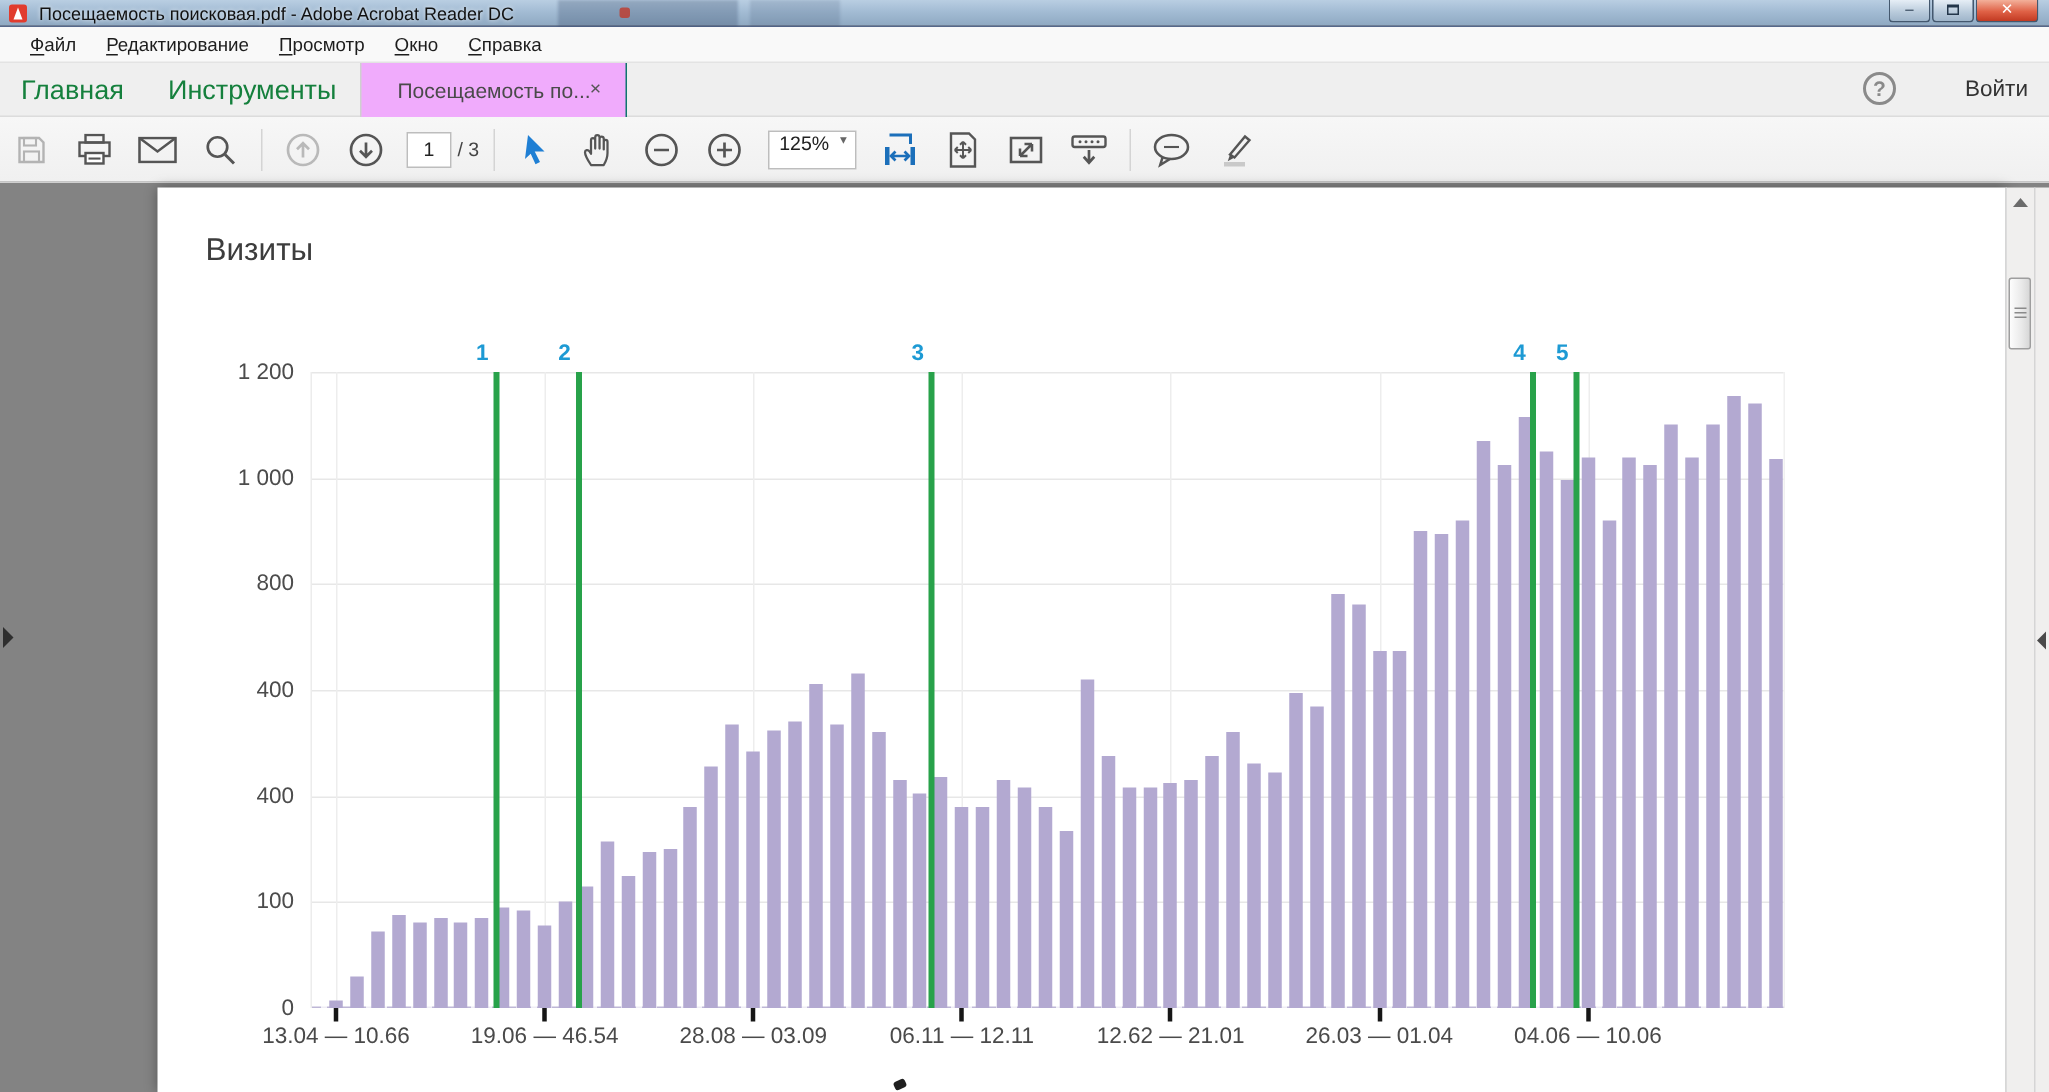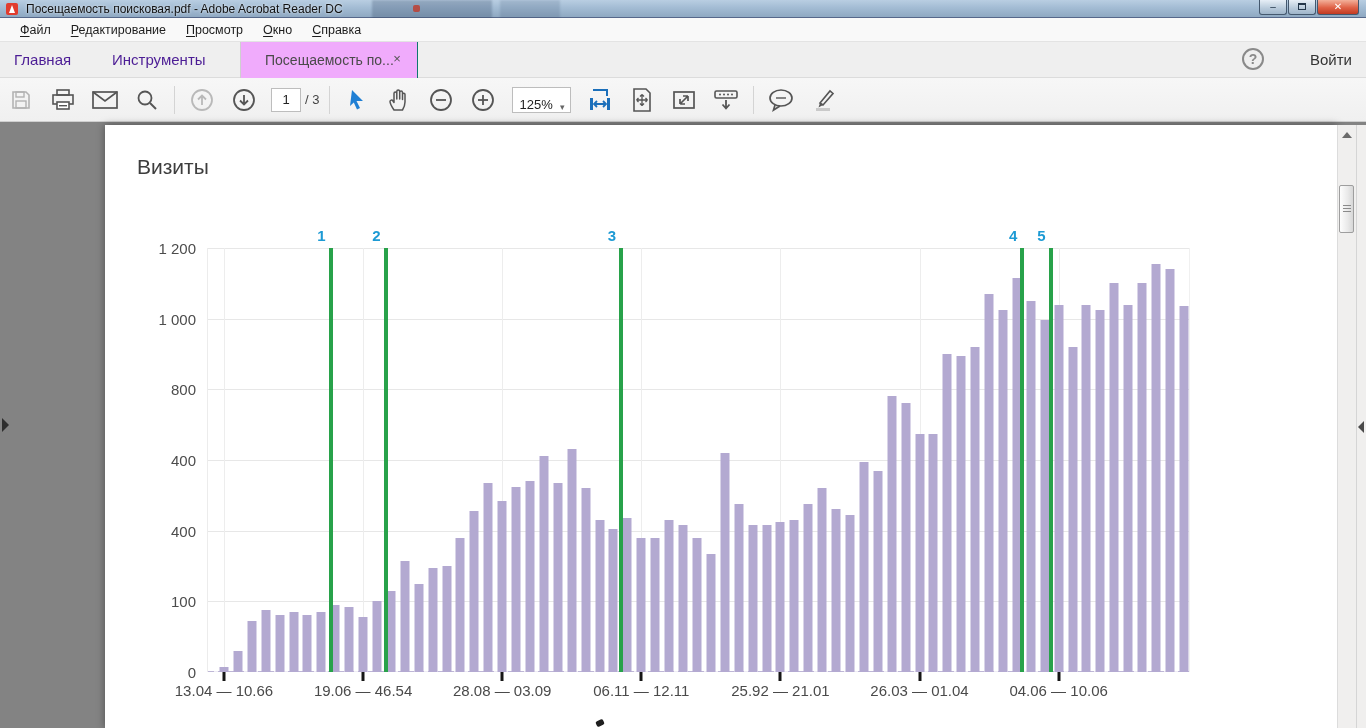--- a/index.html
+++ b/index.html
@@ -30,42 +30,42 @@
 
   
   .menubar { position:absolute; left:0; top:18px; width:100%; height:24px; background:#f9f9f9;
     border-bottom:1px solid #e3e3e3; display:flex; align-items:center; padding-left:10px; }
   .menu-item { font-size:12.5px; color:#1d1d1d; padding:4px 10px; cursor:default; }
   .menu-item u { text-underline-offset:2px; }
 
   
   .tabbar { position:absolute; left:0; top:42px; width:100%; height:36px; background:#efefef;
     border-bottom:1px solid #dcdcdc; }
-  .tab-static { position:absolute; top:0; height:36px; line-height:36px; font-size:15px; color:#4c1d95; }
+  .tab-static { position:absolute; top:0; height:36px; line-height:36px; font-size:18px; color:#15803d; }
   .tab-home { left:14px; } .tab-tools { left:112px; }
   .doc-tab { position:absolute; left:240px; top:0; width:178px; height:36px; background:#f0abfc;
     border-left:1px solid #cfcfcf; border-right:1px solid #0f766e; }
   .doc-tab-label { position:absolute; left:24px; top:0; height:36px; line-height:36px; font-size:14px; color:#4a4a4a; }
   .doc-tab-close { position:absolute; right:12px; top:9px; width:16px; height:16px; line-height:15px;
     text-align:center; font-size:13px; color:#555; }
   .help-btn { position:absolute; right:102px; top:48px; width:22px; height:22px; border:2px solid #8a8a8a;
     border-radius:50%; color:#8a8a8a; font-size:14px; font-weight:bold; text-align:center; line-height:19px; }
   .signin-btn { position:absolute; right:14px; top:51px; font-size:15px; color:#333; }
 
   
   .toolbar { position:absolute; left:0; top:78px; width:100%; height:44px;
     background:linear-gradient(180deg,#f7f7f7,#f0f0f0); border-bottom:1px solid #cfcfcf;
     display:flex; align-items:center; }
   .tb-ico { width:34px; height:30px; display:flex; align-items:center; justify-content:center; margin:0 4px; }
   .tb-sep { width:1px; height:28px; background:#d4d4d4; margin:0 6px; }
   .page-box { width:30px; height:24px; border:1px solid #bdbdbd; background:#fff; font-size:13px;
     text-align:center; color:#222; margin:0 4px 0 6px; }
   .page-total { font-size:13px; color:#444; margin-right:4px; white-space:nowrap; }
   .zoom-box { width:59px; height:26px; border:1px solid #bdbdbd; background:#fff; display:flex;
-    align-items:flex-end; margin:0 8px; padding:0 6px; }
+    align-items:flex-start; margin:0 8px; padding:0 6px; }
   .zoom-box span.val { font-size:13px; color:#222; flex:1; }
   .zoom-box span.caret { font-size:9px; color:#666; }
 
   
   .content { position:absolute; left:0; top:122px; width:100%; height:606px; background:#838383; }
   .page { position:absolute; left:105px; top:3px; width:1232px; height:603px; background:#fff;
     box-shadow:0 0 8px rgba(0,0,0,.4); }
   .chart-title { position:absolute; left:32px; top:30px; font-size:21px; color:#3d3d3d; }
 
   .plot { position:absolute; left:102px; top:123px; width:983px; height:424px;
@@ -283,21 +283,21 @@
           <div class="xtickmark" style="left: 15.81%;"></div>
           <div class="xlab" style="left: 15.81%;">19.06 — 46.54</div>
           <div class="vgrid" style="left: 29.99%;"></div>
           <div class="xtickmark" style="left: 29.99%;"></div>
           <div class="xlab" style="left: 29.99%;">28.08 — 03.09</div>
           <div class="vgrid" style="left: 44.17%;"></div>
           <div class="xtickmark" style="left: 44.17%;"></div>
           <div class="xlab" style="left: 44.17%;">06.11 — 12.11</div>
           <div class="vgrid" style="left: 58.35%;"></div>
           <div class="xtickmark" style="left: 58.35%;"></div>
-          <div class="xlab" style="left: 58.35%;">25.92 — 21.01</div>
+          <div class="xlab" style="left: 58.35%;">12.62 — 21.01</div>
           <div class="vgrid" style="left: 72.53%;"></div>
           <div class="xtickmark" style="left: 72.53%;"></div>
           <div class="xlab" style="left: 72.53%;">26.03 — 01.04</div>
           <div class="vgrid" style="left: 86.71%;"></div>
           <div class="xtickmark" style="left: 86.71%;"></div>
           <div class="xlab" style="left: 86.71%;">04.06 — 10.06</div>
           <div class="bar" style="left: 1.63%; height: 1.25%; background: rgb(179, 169, 209);"></div>
           <div class="bar" style="left: 3.048%; height: 5%; background: rgb(179, 169, 209);"></div>
           <div class="bar" style="left: 4.466%; height: 12.0833%; background: rgb(179, 169, 209);"></div>
           <div class="bar" style="left: 5.884%; height: 14.5833%; background: rgb(179, 169, 209);"></div>

